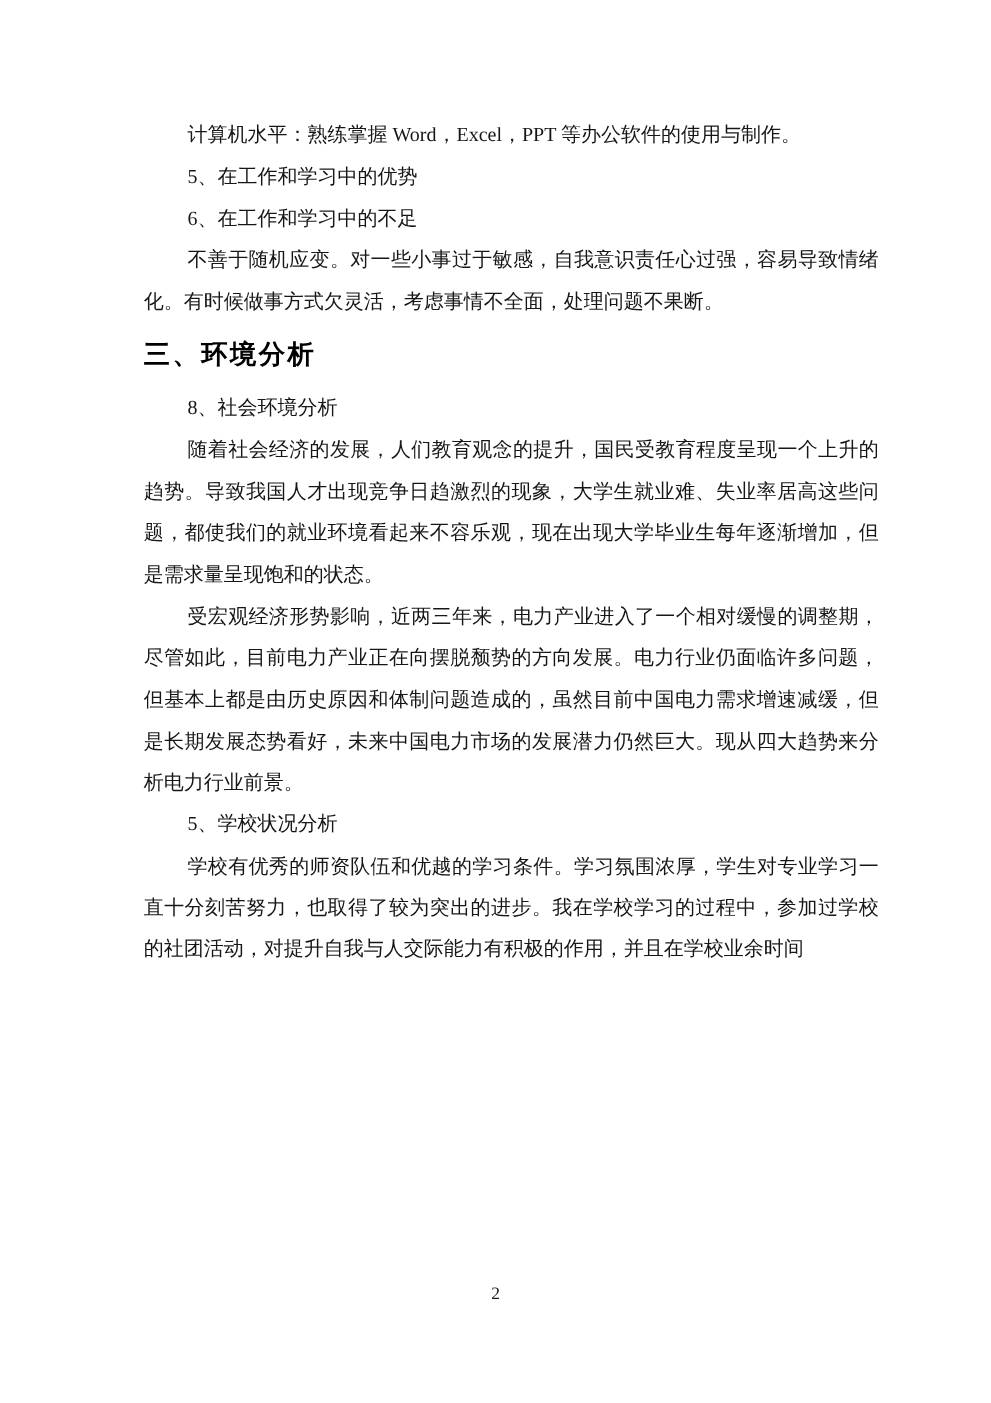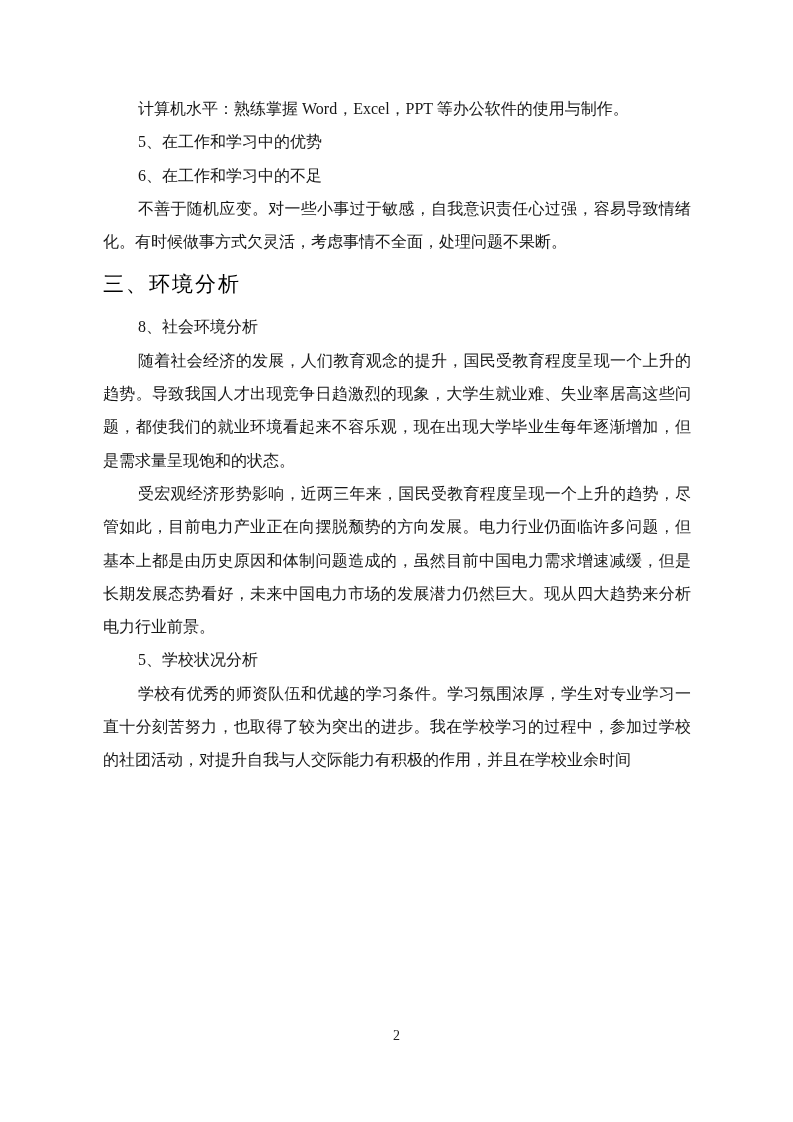--- a/index.html
+++ b/index.html
@@ -10,41 +10,41 @@
   .page {
     position: relative;
     width: 793px;
     height: 1122px;
     background: #ffffff;
     overflow: hidden;
     color: #161616;
   }
   .content {
     position: absolute;
-    left: 103px;
+    left: 115px;
     top: 92px;
     width: 588px;
   }
   .par {
     margin: 0;
     font-family: "Liberation Serif", "DejaVu Serif", serif;
     font-size: 16px;
     line-height: 33.3px;
     text-align: justify;
     text-justify: inter-ideograph;
     text-indent: 35px;
     color: #161616;
     word-break: break-all;
   }
   .heading {
     margin: 0;
     font-family: "Liberation Sans", "DejaVu Sans", sans-serif;
     font-size: 21px;
     line-height: 52px;
-    font-weight: 400;
+    font-weight: 700;
     letter-spacing: 2px;
     text-indent: 0;
     color: #000000;
   }
   .footer {
     position: absolute;
     left: 0;
     top: 1026px;
     width: 793px;
     text-align: center;
@@ -60,20 +60,20 @@
 
 <div class="page">
   <div class="content" id="doc-content">
       <p class="par">计算机水平：熟练掌握 Word，Excel，PPT 等办公软件的使用与制作。</p>
       <p class="par">5、在工作和学习中的优势</p>
       <p class="par">6、在工作和学习中的不足</p>
       <p class="par">不善于随机应变。对一些小事过于敏感，自我意识责任心过强，容易导致情绪化。有时候做事方式欠灵活，考虑事情不全面，处理问题不果断。</p>
       <h2 class="heading">三、环境分析</h2>
       <p class="par">8、社会环境分析</p>
       <p class="par">随着社会经济的发展，人们教育观念的提升，国民受教育程度呈现一个上升的趋势。导致我国人才出现竞争日趋激烈的现象，大学生就业难、失业率居高这些问题，都使我们的就业环境看起来不容乐观，现在出现大学毕业生每年逐渐增加，但是需求量呈现饱和的状态。</p>
-      <p class="par">受宏观经济形势影响，近两三年来，国民受教育程度呈现一个上升的趋势，尽管如此，目前电力产业正在向摆脱颓势的方向发展。电力行业仍面临许多问题，但基本上都是由历史原因和体制问题造成的，虽然目前中国电力需求增速减缓，但是长期发展态势看好，未来中国电力市场的发展潜力仍然巨大。现从四大趋势来分析电力行业前景。</p>
+      <p class="par">受宏观经济形势影响，近两三年来，电力产业进入了一个相对缓慢的调整期，尽管如此，目前电力产业正在向摆脱颓势的方向发展。电力行业仍面临许多问题，但基本上都是由历史原因和体制问题造成的，虽然目前中国电力需求增速减缓，但是长期发展态势看好，未来中国电力市场的发展潜力仍然巨大。现从四大趋势来分析电力行业前景。</p>
       <p class="par">5、学校状况分析</p>
       <p class="par">学校有优秀的师资队伍和优越的学习条件。学习氛围浓厚，学生对专业学习一直十分刻苦努力，也取得了较为突出的进步。我在学校学习的过程中，参加过学校的社团活动，对提升自我与人交际能力有积极的作用，并且在学校业余时间</p>
     </div>
   <div class="footer">
     <span class="page-num">2</span>
   </div>
 </div>
 
 </body></html>

